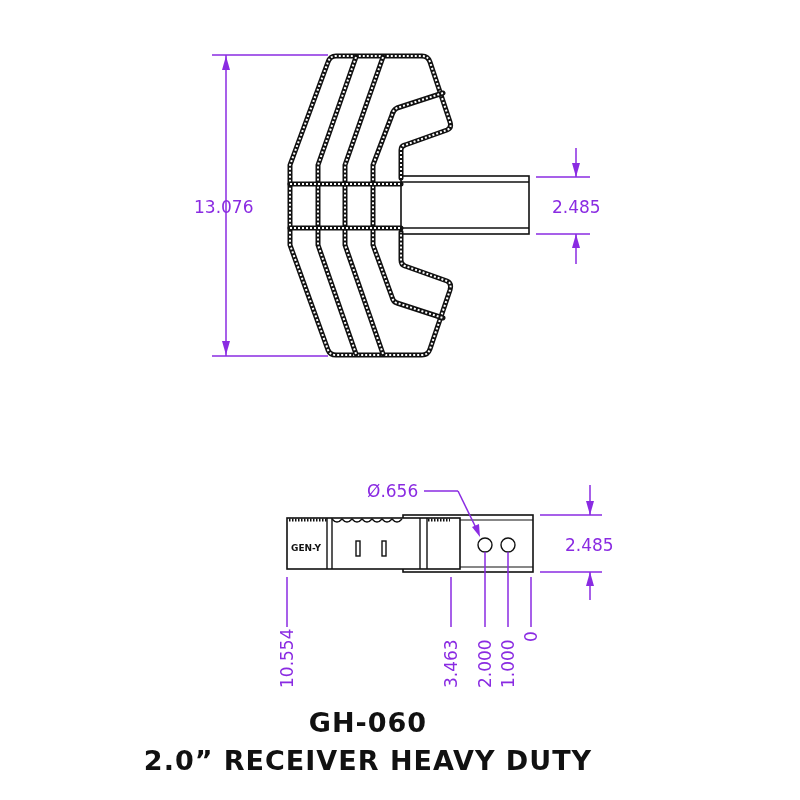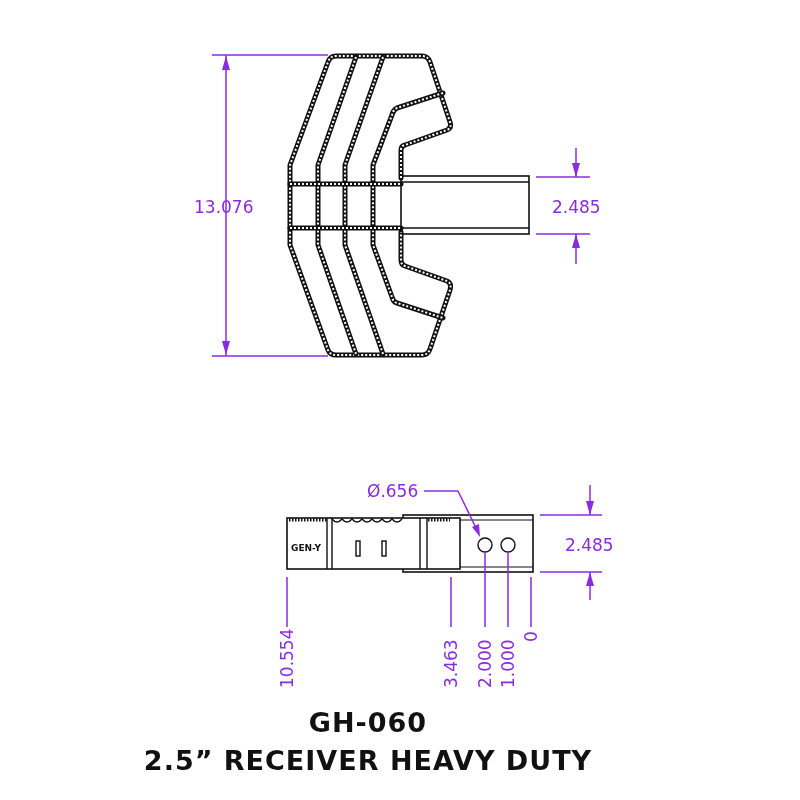--- a/index.html
+++ b/index.html
@@ -125,13 +125,13 @@
   <text x="565" y="551" class="dimtext">2.485</text>
 
   <text transform="translate(293,688) rotate(-90)" class="dimtext">10.554</text>
   <text transform="translate(457,688) rotate(-90)" class="dimtext">3.463</text>
   <text transform="translate(491,688) rotate(-90)" class="dimtext">2.000</text>
   <text transform="translate(514,688) rotate(-90)" class="dimtext">1.000</text>
   <text transform="translate(537,642) rotate(-90)" class="dimtext">0</text>
 </svg>
 
 <div class="title t1">GH-060</div>
-<div class="title t2">2.5” RECEIVER HEAVY DUTY</div>
+<div class="title t2">2.0” RECEIVER HEAVY DUTY</div>
 
 </body></html>

